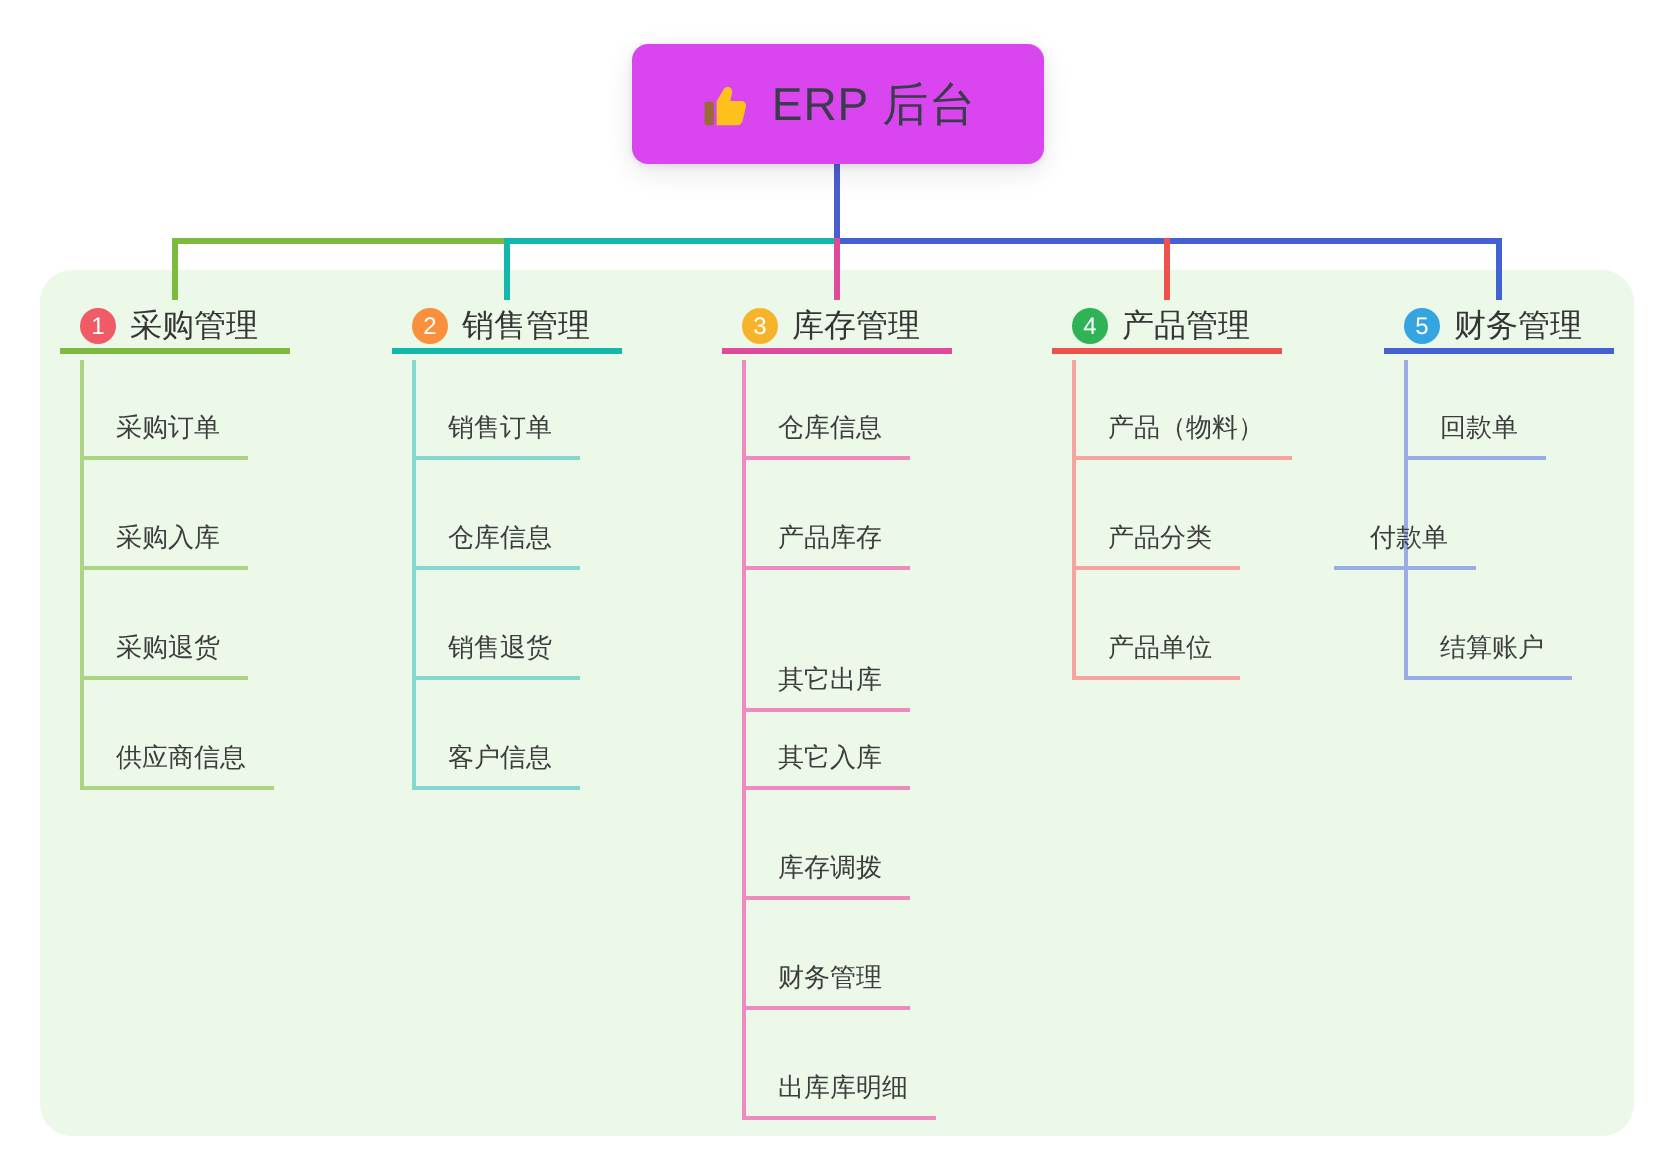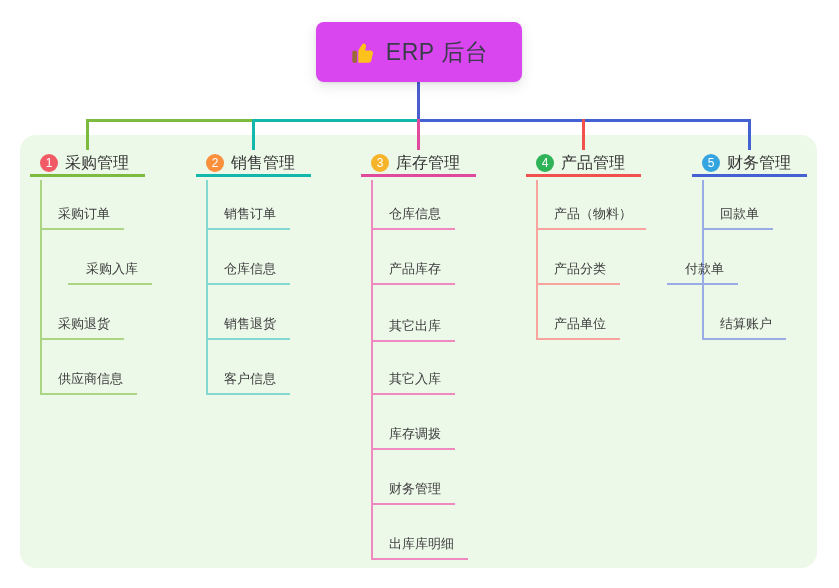--- a/index.html
+++ b/index.html
@@ -39,40 +39,40 @@
       <div class="line" style="left: 582px; top: 119px; width: 3px; height: 31px; background: rgb(241, 81, 77);"></div>
       <div class="line" style="left: 748px; top: 119px; width: 3px; height: 31px; background: rgb(67, 97, 210);"></div>
     </div>
   <div id="branch-layer">
       <div class="branch-header" style="left: 30px; border-bottom-color: rgb(124, 187, 64);">
         <div class="badge" style="background: rgb(241, 91, 102);">1</div>
         <div class="branch-label">采购管理</div>
       </div>
       <div class="vline" style="left: 40px; top: 180px; width: 2px; height: 215px; background: rgb(171, 213, 130);"></div>
       <div class="child-node" style="left: 40px; top: 204px; border-bottom-color: rgb(171, 213, 130);">采购订单</div>
-      <div class="child-node" style="left: 40px; top: 259px; border-bottom-color: rgb(171, 213, 130); margin-left: 28px;">采购入库</div>
+      <div class="child-node" style="left: 40px; top: 259px; border-bottom-color: rgb(171, 213, 130);">采购入库</div>
       <div class="child-node" style="left: 40px; top: 314px; border-bottom-color: rgb(171, 213, 130);">采购退货</div>
       <div class="child-node" style="left: 40px; top: 369px; border-bottom-color: rgb(171, 213, 130);">供应商信息</div>
       <div class="branch-header" style="left: 196px; border-bottom-color: rgb(19, 184, 173);">
         <div class="badge" style="background: rgb(250, 143, 60);">2</div>
         <div class="branch-label">销售管理</div>
       </div>
       <div class="vline" style="left: 206px; top: 180px; width: 2px; height: 215px; background: rgb(132, 216, 207);"></div>
       <div class="child-node" style="left: 206px; top: 204px; border-bottom-color: rgb(132, 216, 207);">销售订单</div>
       <div class="child-node" style="left: 206px; top: 259px; border-bottom-color: rgb(132, 216, 207);">仓库信息</div>
       <div class="child-node" style="left: 206px; top: 314px; border-bottom-color: rgb(132, 216, 207);">销售退货</div>
       <div class="child-node" style="left: 206px; top: 369px; border-bottom-color: rgb(132, 216, 207);">客户信息</div>
       <div class="branch-header" style="left: 361px; border-bottom-color: rgb(223, 74, 157);">
         <div class="badge" style="background: rgb(246, 180, 43);">3</div>
         <div class="branch-label">库存管理</div>
       </div>
       <div class="vline" style="left: 371px; top: 180px; width: 2px; height: 380px; background: rgb(238, 138, 192);"></div>
       <div class="child-node" style="left: 371px; top: 204px; border-bottom-color: rgb(238, 138, 192);">仓库信息</div>
       <div class="child-node" style="left: 371px; top: 259px; border-bottom-color: rgb(238, 138, 192);">产品库存</div>
-      <div class="child-node" style="left: 371px; top: 316px; border-bottom-color: rgb(238, 138, 192); font-family: Liberation Serif, serif;">其它出库</div>
+      <div class="child-node" style="left: 371px; top: 330px; border-bottom-color: rgb(238, 138, 192); font-family: Liberation Serif, serif;">其它出库</div>
       <div class="child-node" style="left: 371px; top: 369px; border-bottom-color: rgb(238, 138, 192);">其它入库</div>
       <div class="child-node" style="left: 371px; top: 424px; border-bottom-color: rgb(238, 138, 192);">库存调拨</div>
       <div class="child-node" style="left: 371px; top: 479px; border-bottom-color: rgb(238, 138, 192);">财务管理</div>
       <div class="child-node" style="left: 371px; top: 534px; border-bottom-color: rgb(238, 138, 192);">出库库明细</div>
       <div class="branch-header" style="left: 526px; border-bottom-color: rgb(241, 81, 77);">
         <div class="badge" style="background: rgb(47, 179, 87);">4</div>
         <div class="branch-label">产品管理</div>
       </div>
       <div class="vline" style="left: 536px; top: 180px; width: 2px; height: 160px; background: rgb(248, 163, 157);"></div>
       <div class="child-node" style="left: 536px; top: 204px; border-bottom-color: rgb(248, 163, 157);">产品（物料）</div>

